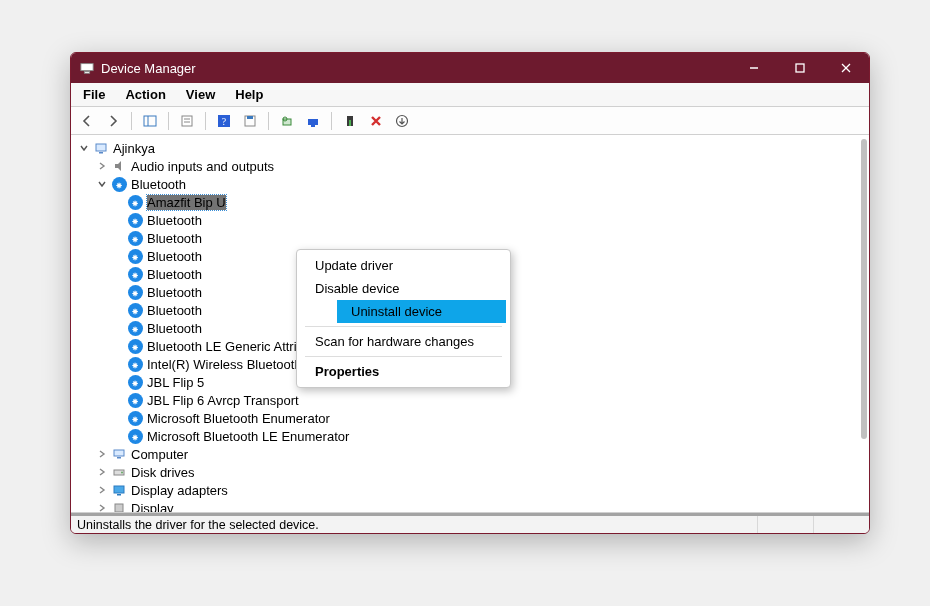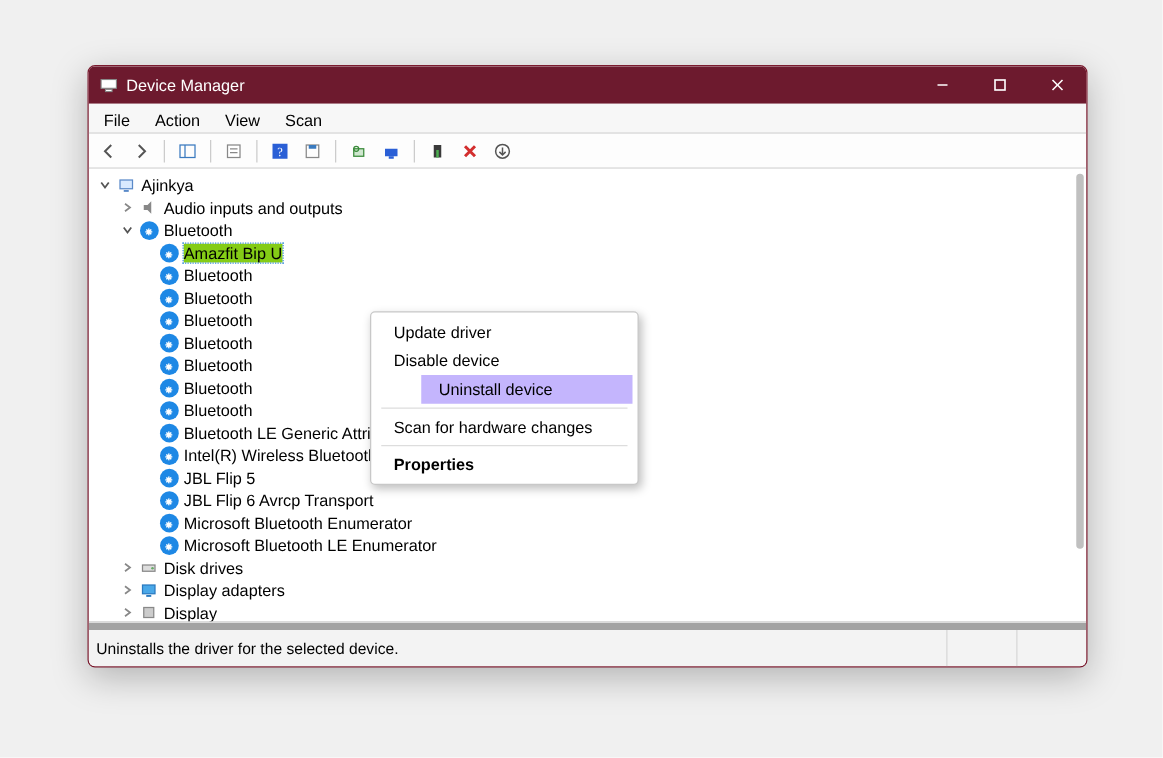--- a/index.html
+++ b/index.html
@@ -43,25 +43,26 @@
   .title-text { flex: 0 0 auto; }
   .title-spacer { flex: 1; }
   .title-btn {
     width: 46px; height: 30px;
     display: flex; align-items: center; justify-content: center;
     color: #fff;
   }
   .menu-bar {
     height: 24px;
     display: flex;
-    align-items: flex-end;
+    align-items: center;
     padding-left: 4px;
     border-bottom: 1px solid #d0d0d0;
     background: #f7f7f7;
     gap: 4px;
+    font-weight: bold;
   }
   .menu-item {
     padding: 2px 8px;
   }
   .toolbar {
     height: 28px;
     display: flex;
     align-items: center;
     padding-left: 4px;
     border-bottom: 1px solid #d0d0d0;
@@ -106,21 +107,21 @@
     font-size: 10px;
     margin-right: 2px;
   }
   .node-icon {
     width: 16px; height: 16px;
     display: inline-flex; align-items: center; justify-content: center;
     margin-right: 4px;
   }
   .node-label { }
   .selected .node-label {
-    background: #84cc16;
+    background: #737373;
     outline: 1px dotted #3a8ed6;
   }
   .bt-icon {
     width: 15px; height: 15px; border-radius: 50%;
     background: #1e88e5; color: #fff;
     display: inline-flex; align-items: center; justify-content: center;
     font-size: 10px; font-weight: bold;
   }
   .context-menu {
     position: absolute;
@@ -132,35 +133,35 @@
     box-shadow: 2px 3px 8px rgba(0,0,0,0.25);
     padding: 4px 0;
     font-size: 13px;
     border-radius: 4px;
   }
   .ctx-item {
     padding: 4px 14px;
     margin: 0 4px;
   }
   .ctx-item.highlight {
-    background: #c4b5fd;
+    background: #0ea5e9;
     margin-left: 40px;
   }
   .ctx-item.bold { font-weight: 700; }
   .ctx-sep {
     height: 1px; background: #ddd; margin: 3px 8px;
   }
   .status-bar {
-    height: 35px;
+    height: 20px;
     background: #f3f3f3;
     display: flex;
     align-items: center;
     padding-left: 6px;
     font-size: 12.5px;
-    border-top: 6px solid #a3a3a3;
+    border-top: 3px solid #a3a3a3;
   }
   .status-cell-r {
     width: 56px; height: 100%;
     border-left: 1px solid #d8d8d8;
   }
   .vscroll {
     position: absolute;
     top: 4px; right: 2px;
     width: 6px; height: 300px;
     background: #c0c0c0;
@@ -197,21 +198,21 @@
           <line x1="2" y1="2" x2="10" y2="10" stroke="#fff" stroke-width="1.3"></line>
           <line x1="10" y1="2" x2="2" y2="10" stroke="#fff" stroke-width="1.3"></line>
         </svg>
     </div>
   </div>
 
   <div class="menu-bar">
     <div class="menu-item">File</div>
     <div class="menu-item">Action</div>
     <div class="menu-item">View</div>
-    <div class="menu-item">Scan</div>
+    <div class="menu-item">Help</div>
   </div>
 
   <div class="toolbar">
     <div class="tool-btn">
       <svg width="14" height="14" viewBox="0 0 14 14">
           <path d="M9 2 L4 7 L9 12" fill="none" stroke="#555" stroke-width="1.6"></path>
         </svg>
     </div>
     <div class="tool-btn">
       <svg width="14" height="14" viewBox="0 0 14 14">
@@ -401,20 +402,34 @@
           </span>
         <span class="node-label">Microsoft Bluetooth Enumerator</span>
       </div>
       <div class="tree-row" style="padding-left:56px">
         <span class="node-icon">
             <span class="bt-icon">⁕</span>
           </span>
         <span class="node-label">Microsoft Bluetooth LE Enumerator</span>
       </div>
 
+      <div class="tree-row" style="padding-left:24px">
+        <span class="expander">
+          <svg width="10" height="10" viewBox="0 0 10 10">
+              <path d="M3 2 L7 5 L3 8" fill="none" stroke="#888" stroke-width="1.4"></path>
+            </svg>
+        </span>
+        <span class="node-icon">
+          <svg width="14" height="14" viewBox="0 0 14 14">
+              <rect x="2" y="3" width="10" height="6" fill="#d9eaff" stroke="#5a8ac9"></rect>
+              <rect x="5" y="10" width="4" height="1.5" fill="#5a8ac9"></rect>
+            </svg>
+        </span>
+        <span class="node-label">Computer</span>
+      </div>
 
       <div class="tree-row" style="padding-left:24px">
         <span class="expander">
           <svg width="10" height="10" viewBox="0 0 10 10">
               <path d="M3 2 L7 5 L3 8" fill="none" stroke="#888" stroke-width="1.4"></path>
             </svg>
         </span>
         <span class="node-icon">
           <svg width="14" height="14" viewBox="0 0 14 14">
               <rect x="2" y="5" width="10" height="5" fill="#ddd" stroke="#888"></rect>

